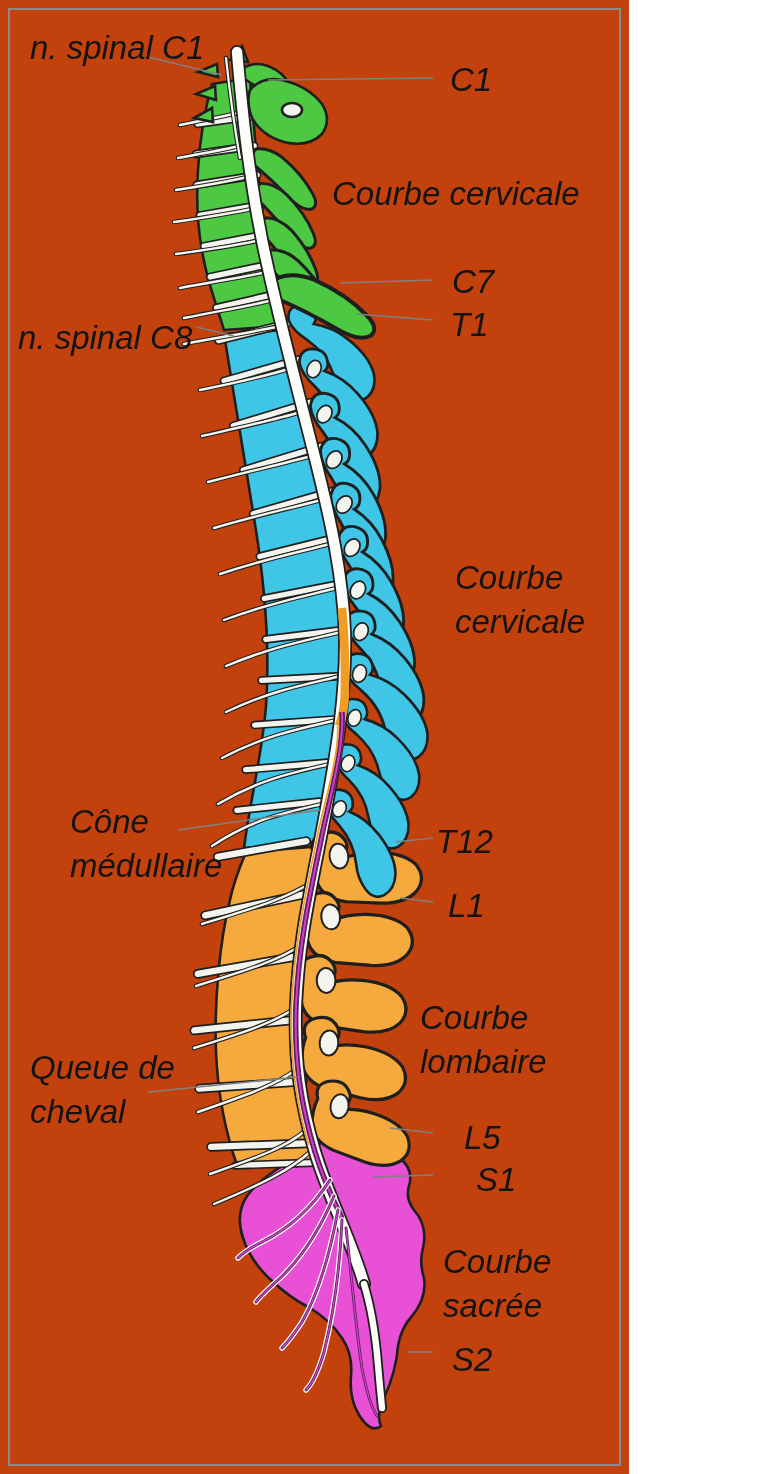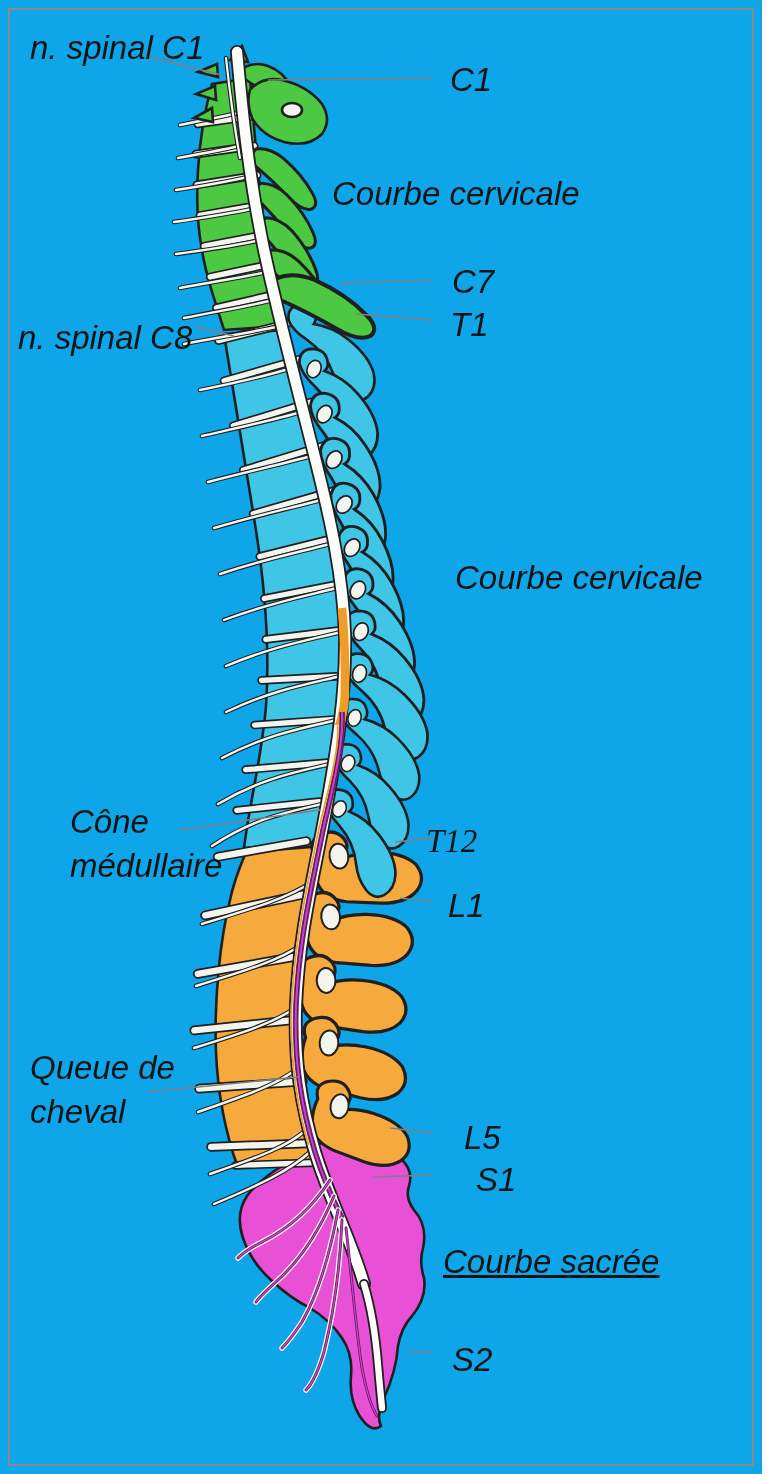--- a/index.html
+++ b/index.html
@@ -1,16 +1,16 @@
 <!DOCTYPE html>
 <html><head>
 <meta charset="utf-8">
 <style>
   html,body{margin:0;padding:0;}
-  .page{position:relative;width:762px;height:1474px;background:#0ea5e9;overflow:hidden;
+  .page{position:relative;width:629px;height:1474px;background:#c2410c;overflow:hidden;
         font-family:"Liberation Sans",sans-serif;}
   .frame{position:absolute;left:8px;top:8px;right:8px;bottom:8px;border:2px solid #8a8a8a;}
   .art{position:absolute;left:0;top:0;}
   .lbl{position:absolute;font-style:italic;font-size:33px;line-height:1.32;color:#141414;white-space:pre-line;}
   .sh{stroke:#1f1f1f;stroke-width:2.6;}
   .disc{fill:#f4f4ef;stroke:#1f1f1f;stroke-width:1.7;}
   .rootU{fill:none;stroke:#1f1f1f;stroke-width:4.6;stroke-linecap:round;}
   .rootW{fill:none;stroke:#f6f6f1;stroke-width:2.4;stroke-linecap:round;}
   .cordU{fill:none;stroke:#1f1f1f;stroke-width:14;stroke-linecap:round;}
   .cordW{fill:none;stroke:#fdfdfa;stroke-width:10.4;stroke-linecap:round;}
@@ -325,20 +325,21 @@
   </svg>
 
   <div class="lbl" style="left:30px;top:26px;">n. spinal C1</div>
   <div class="lbl" style="left:450px;top:58px;">C1</div>
   <div class="lbl" style="left:332px;top:172px;">Courbe cervicale</div>
   <div class="lbl" style="left:452px;top:260px;">C7</div>
   <div class="lbl" style="left:450px;top:303px;">T1</div>
   <div class="lbl" style="left:18px;top:316px;">n. spinal C8</div>
   <div class="lbl" style="left:455px;top:556px;">Courbe cervicale</div>
   <div class="lbl" style="left:24px;top:800px;width:200px;margin-left:46px;">Cône médullaire</div>
-  <div class="lbl" style="left:426px;top:820px;font-family:Liberation Serif, serif;">T12</div>
+  <div class="lbl" style="left:436px;top:820px;">T12</div>
   <div class="lbl" style="left:448px;top:884px;">L1</div>
+  <div class="lbl" style="left:420px;top:996px;">Courbe lombaire</div>
   <div class="lbl" style="left:30px;top:1046px;width:190px;font-style:italic;">Queue de cheval</div>
   <div class="lbl" style="left:448px;top:1116px;margin-left:16px;">L5</div>
   <div class="lbl" style="left:476px;top:1158px;">S1</div>
-  <div class="lbl" style="left:443px;top:1240px;text-decoration:underline;">Courbe sacrée</div>
+  <div class="lbl" style="left:443px;top:1240px;">Courbe sacrée</div>
   <div class="lbl" style="left:452px;top:1338px;">S2</div>
 </div>
 
 </body></html>

